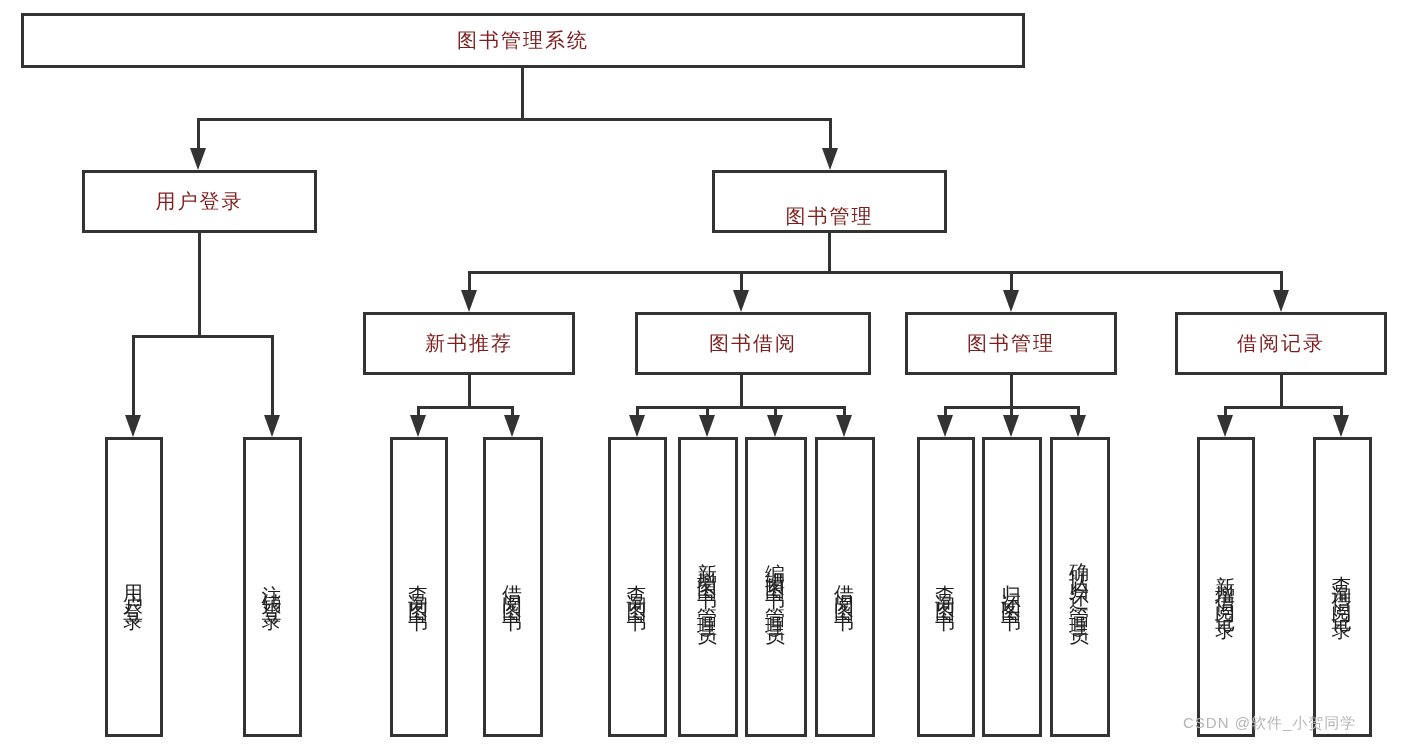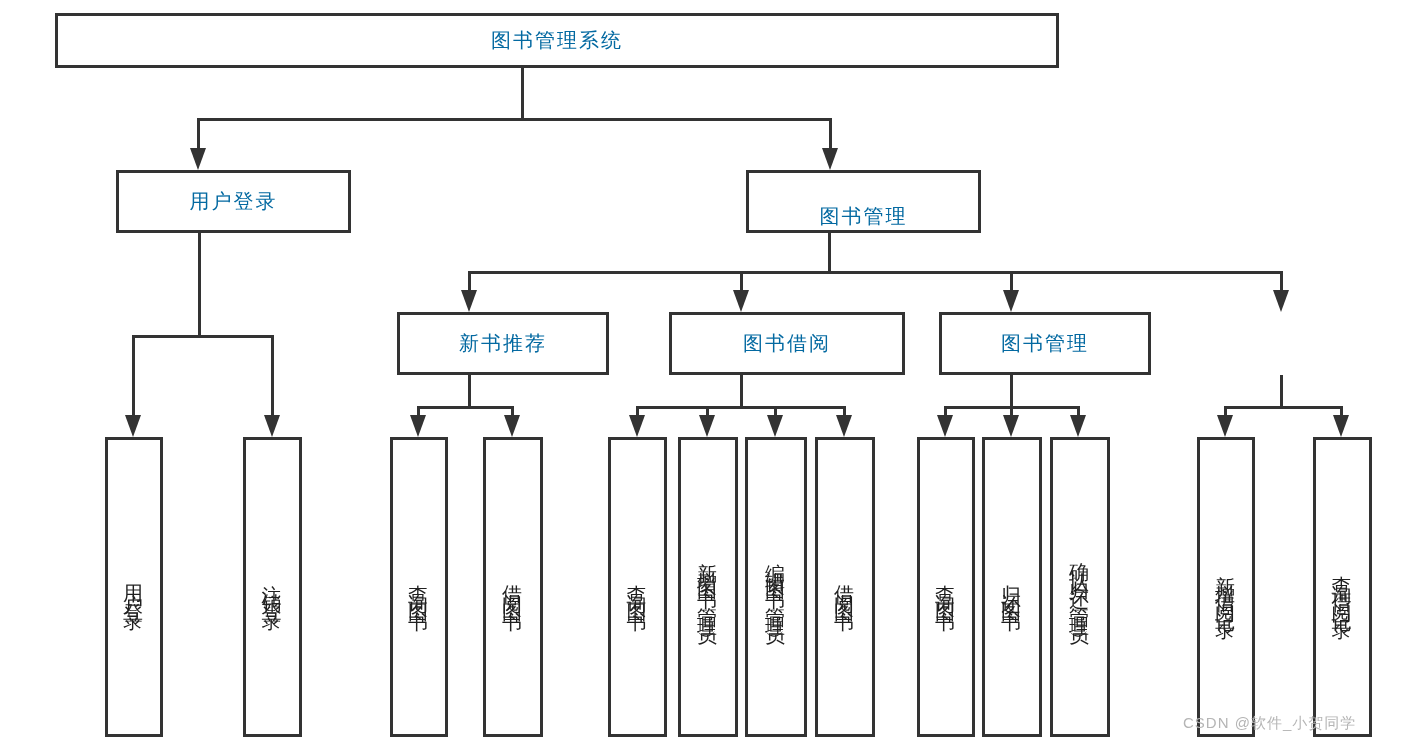--- a/index.html
+++ b/index.html
@@ -3,21 +3,21 @@
 <meta charset="utf-8">
 <style>
   html,body{margin:0;padding:0;background:#ffffff;}
   #stage{
     position:relative;width:1405px;height:747px;background:#ffffff;overflow:hidden;
     font-family:"Liberation Sans","DejaVu Sans",sans-serif;color:#1f1f1f;
   }
   .hbox{
     position:absolute;box-sizing:border-box;background:#ffffff;border:3px solid #333333;
     display:flex;align-items:center;justify-content:center;
-    font-size:20px;letter-spacing:2px;color:#0369a1;z-index:2;margin-left:34px;
+    font-size:20px;letter-spacing:2px;color:#7f1d1d;z-index:2;
   }
   .vbox{
     position:absolute;top:437px;height:300px;box-sizing:border-box;background:#ffffff;
     border:3px solid #333333;display:flex;align-items:center;justify-content:center;z-index:2;
   }
   .vbox span{
     writing-mode:vertical-rl;text-orientation:mixed;white-space:nowrap;
     font-size:20px;letter-spacing:9px;color:#1f1f1f;
   }
   .line-h{position:absolute;height:3px;background:#333333;z-index:1;}
@@ -49,20 +49,23 @@
   </div>
 
   <div class="hbox" style="left:363px;top:312px;width:212px;height:63px;">
     <span>新书推荐</span>
   </div>
   <div class="hbox" style="left:635px;top:312px;width:236px;height:63px;">
     <span>图书借阅</span>
   </div>
   <div class="hbox" style="left:905px;top:312px;width:212px;height:63px;">
     <span>图书管理</span>
+  </div>
+  <div class="hbox" style="left:1175px;top:312px;width:212px;height:63px;">
+    <span>借阅记录</span>
   </div>
 
   <div class="vbox" style="left:105px;width:58px;">
     <span>用户登录</span>
   </div>
   <div class="vbox" style="left:243px;width:59px;">
     <span>注销登录</span>
   </div>
 
   <div class="vbox" style="left:390px;width:58px;">

